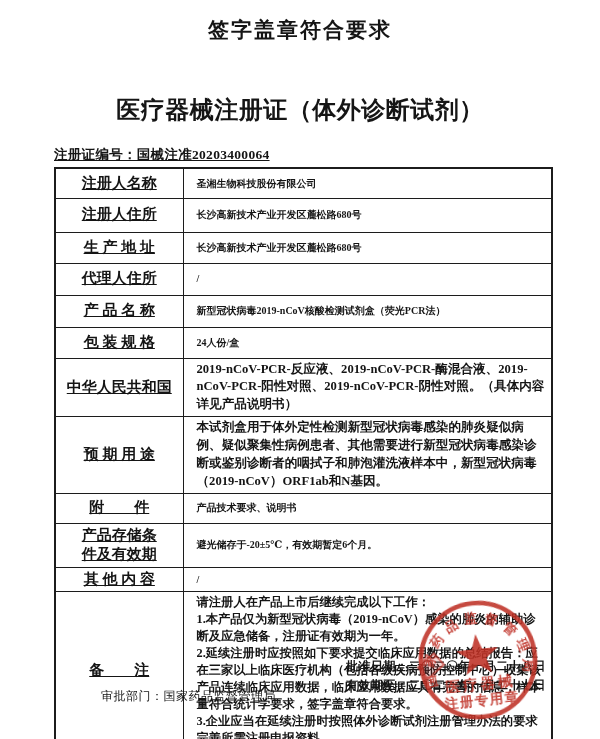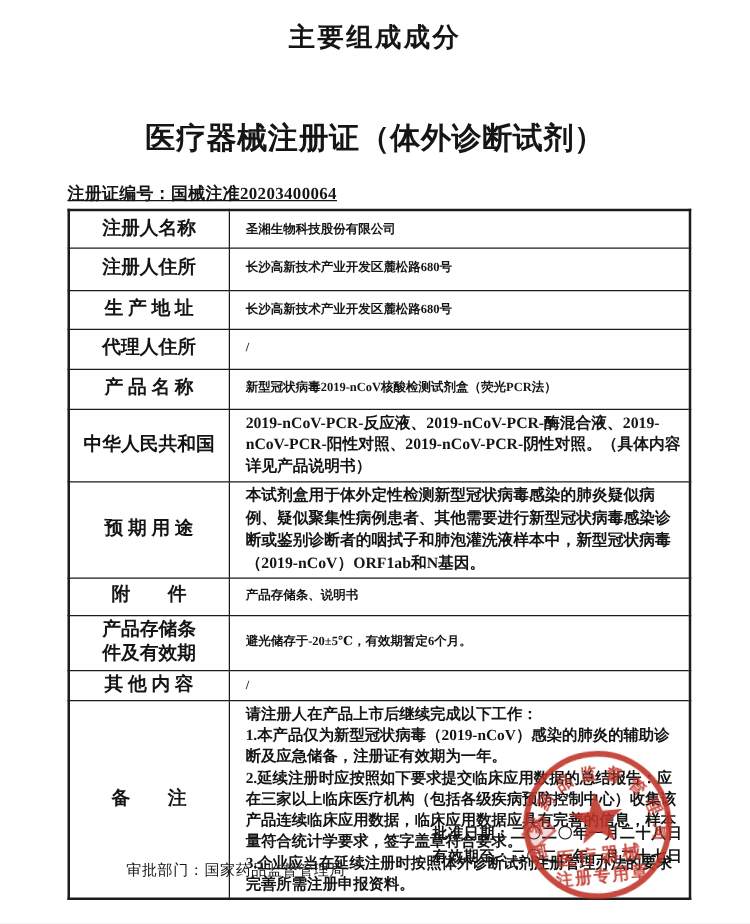--- a/index.html
+++ b/index.html
@@ -51,20 +51,21 @@
   table.reg-table { border-width: 2.4px; }
   td.lbl {
     width: 128px;
     text-align: center;
     vertical-align: middle;
     font-size: 15px;
     font-weight: bold;
     white-space: pre-line;
     line-height: 1.3;
     padding: 2px 4px;
+    text-decoration: underline;
   }
   td.val {
     vertical-align: middle;
     font-size: 10px;
     font-weight: bold;
     padding: 2px 6px 2px 13px;
     line-height: 1.35;
     white-space: pre-line;
   }
   td.val.small { font-size: 12.6px; line-height: 1.42; padding-right: 4px; }
@@ -103,21 +104,21 @@
     left: 396px; top: 566px;
     width: 164px; height: 178px;
     pointer-events: none;
   }
 </style>
 </head>
 <body>
 
 <div class="page">
 
-  <div class="country-title">主要组成成分</div>
+  <div class="country-title">签字盖章符合要求</div>
   <div class="doc-title">医疗器械注册证（体外诊断试剂）</div>
   <div class="cert-no">注册证编号：国械注准20203400064</div>
 
   <table class="reg-table">
     <tbody>
         <tr class="r1">
       <td class="lbl">注册人名称</td>
       <td class="val">圣湘生物科技股份有限公司</td>
     </tr>
     <tr class="r2">
@@ -129,31 +130,35 @@
       <td class="val">长沙高新技术产业开发区麓松路680号</td>
     </tr>
     <tr class="r5">
       <td class="lbl">代理人住所</td>
       <td class="val">/</td>
     </tr>
     <tr class="r6">
       <td class="lbl">产 品 名 称</td>
       <td class="val">新型冠状病毒2019-nCoV核酸检测试剂盒（荧光PCR法）</td>
     </tr>
+    <tr class="r7">
+      <td class="lbl">包 装 规 格</td>
+      <td class="val">24人份/盒</td>
+    </tr>
     <tr class="r8">
       <td class="lbl">中华人民共和国</td>
       <td class="val small">2019-nCoV-PCR-反应液、2019-nCoV-PCR-酶混合液、2019-nCoV-PCR-阳性对照、2019-nCoV-PCR-阴性对照。（具体内容详见产品说明书）</td>
     </tr>
     <tr class="r9">
       <td class="lbl">预 期 用 途</td>
       <td class="val small">本试剂盒用于体外定性检测新型冠状病毒感染的肺炎疑似病例、疑似聚集性病例患者、其他需要进行新型冠状病毒感染诊断或鉴别诊断者的咽拭子和肺泡灌洗液样本中，新型冠状病毒（2019-nCoV）ORF1ab和N基因。</td>
     </tr>
     <tr class="r10">
       <td class="lbl">附　　件</td>
-      <td class="val">产品存储条、说明书</td>
+      <td class="val">产品技术要求、说明书</td>
     </tr>
     <tr class="r11">
       <td class="lbl">产品存储条
 件及有效期</td>
       <td class="val">避光储存于-20±5℃，有效期暂定6个月。</td>
     </tr>
     <tr class="r12">
       <td class="lbl">其 他 内 容</td>
       <td class="val">/</td>
     </tr>

